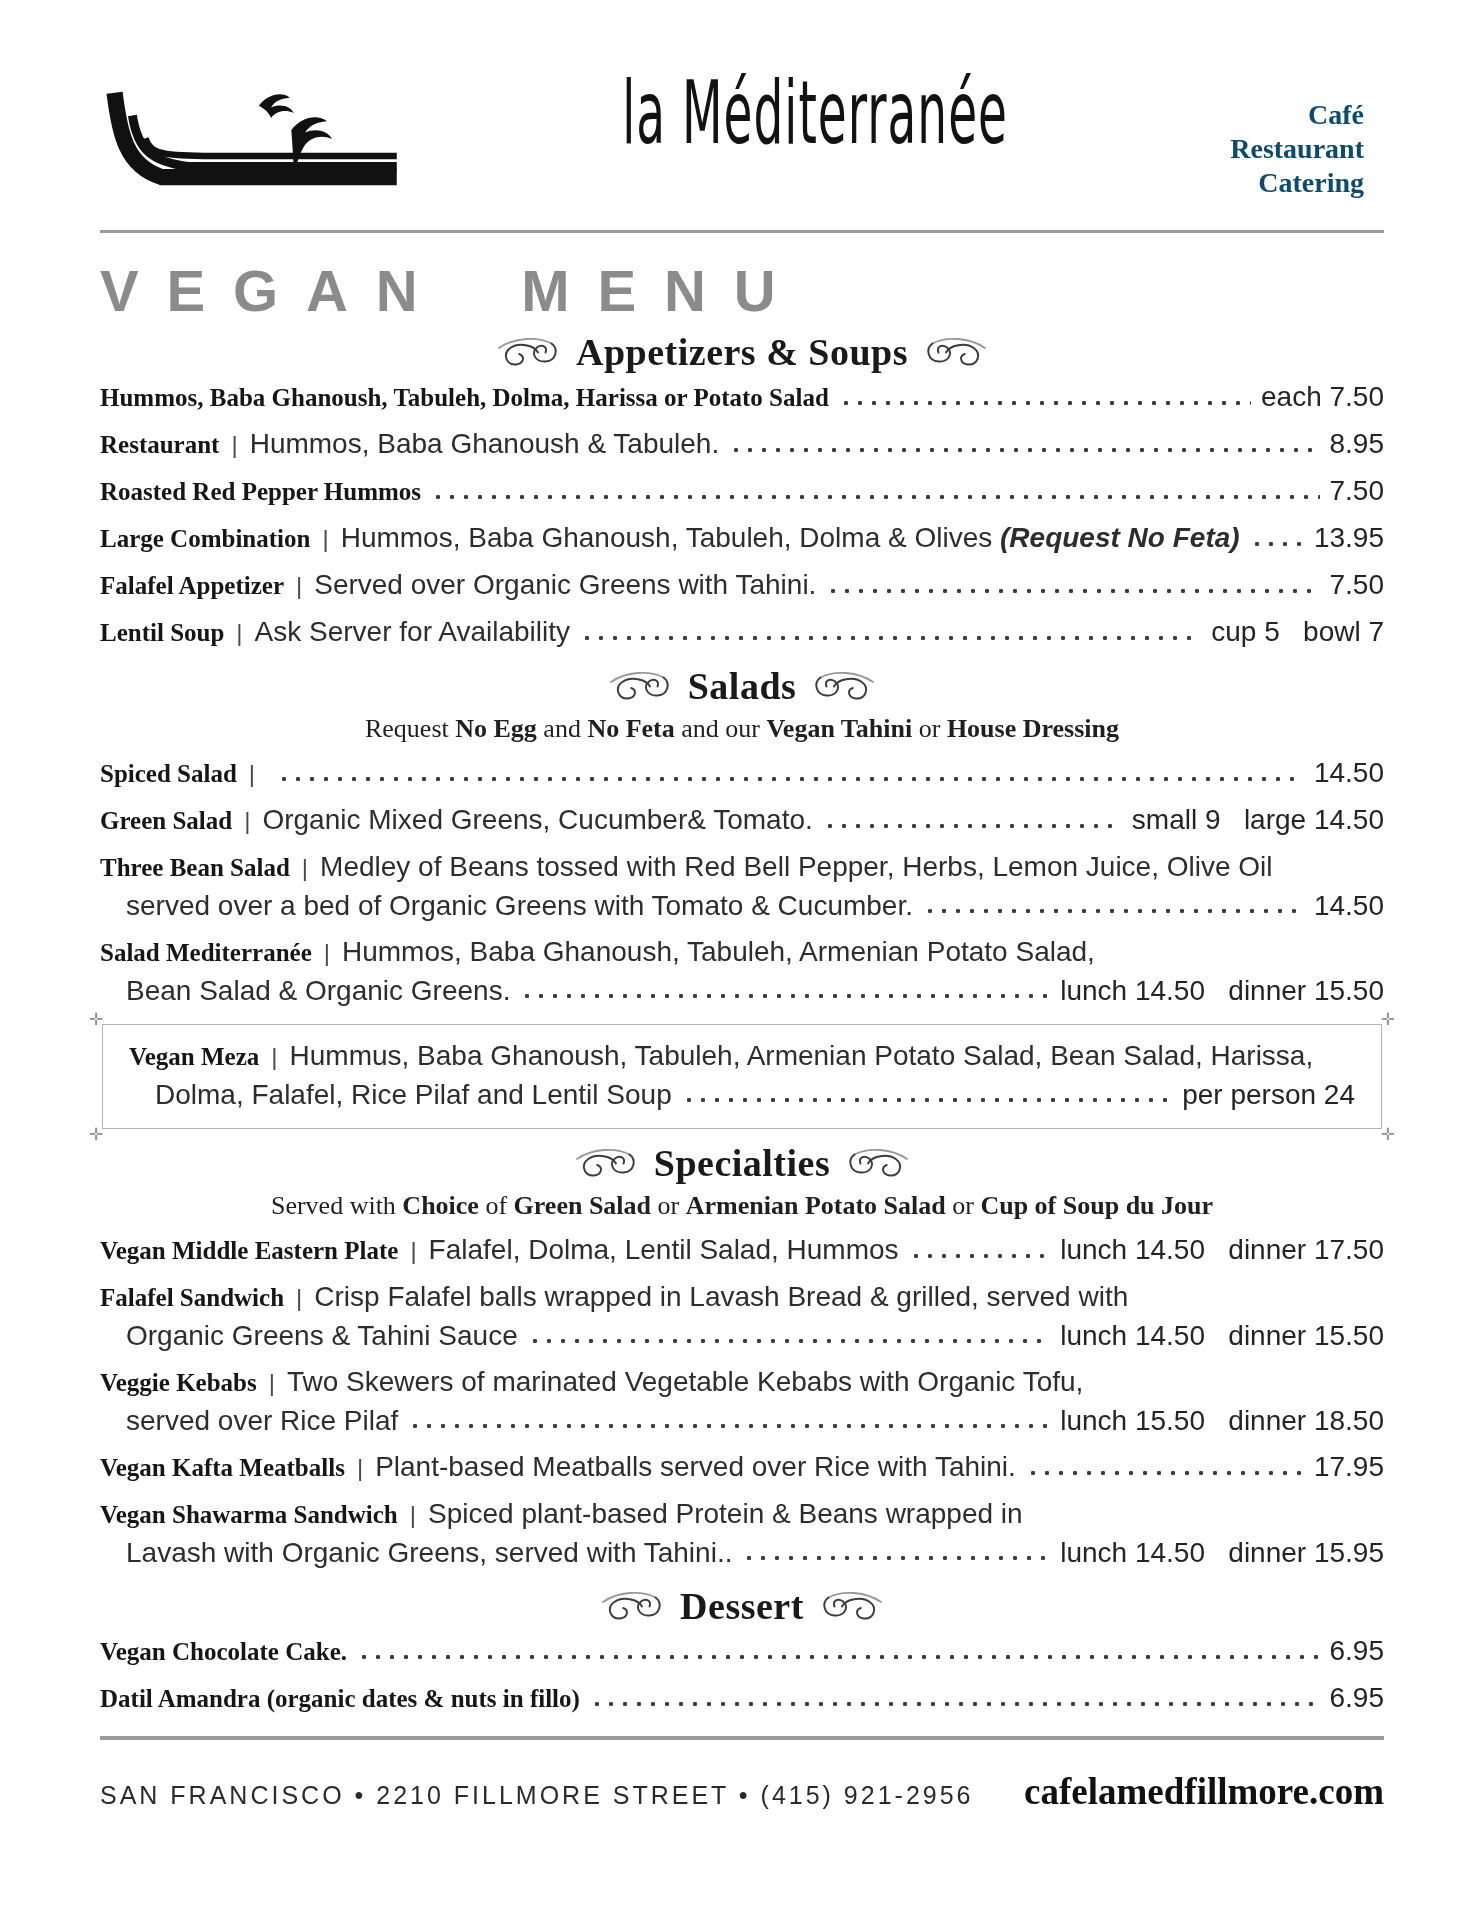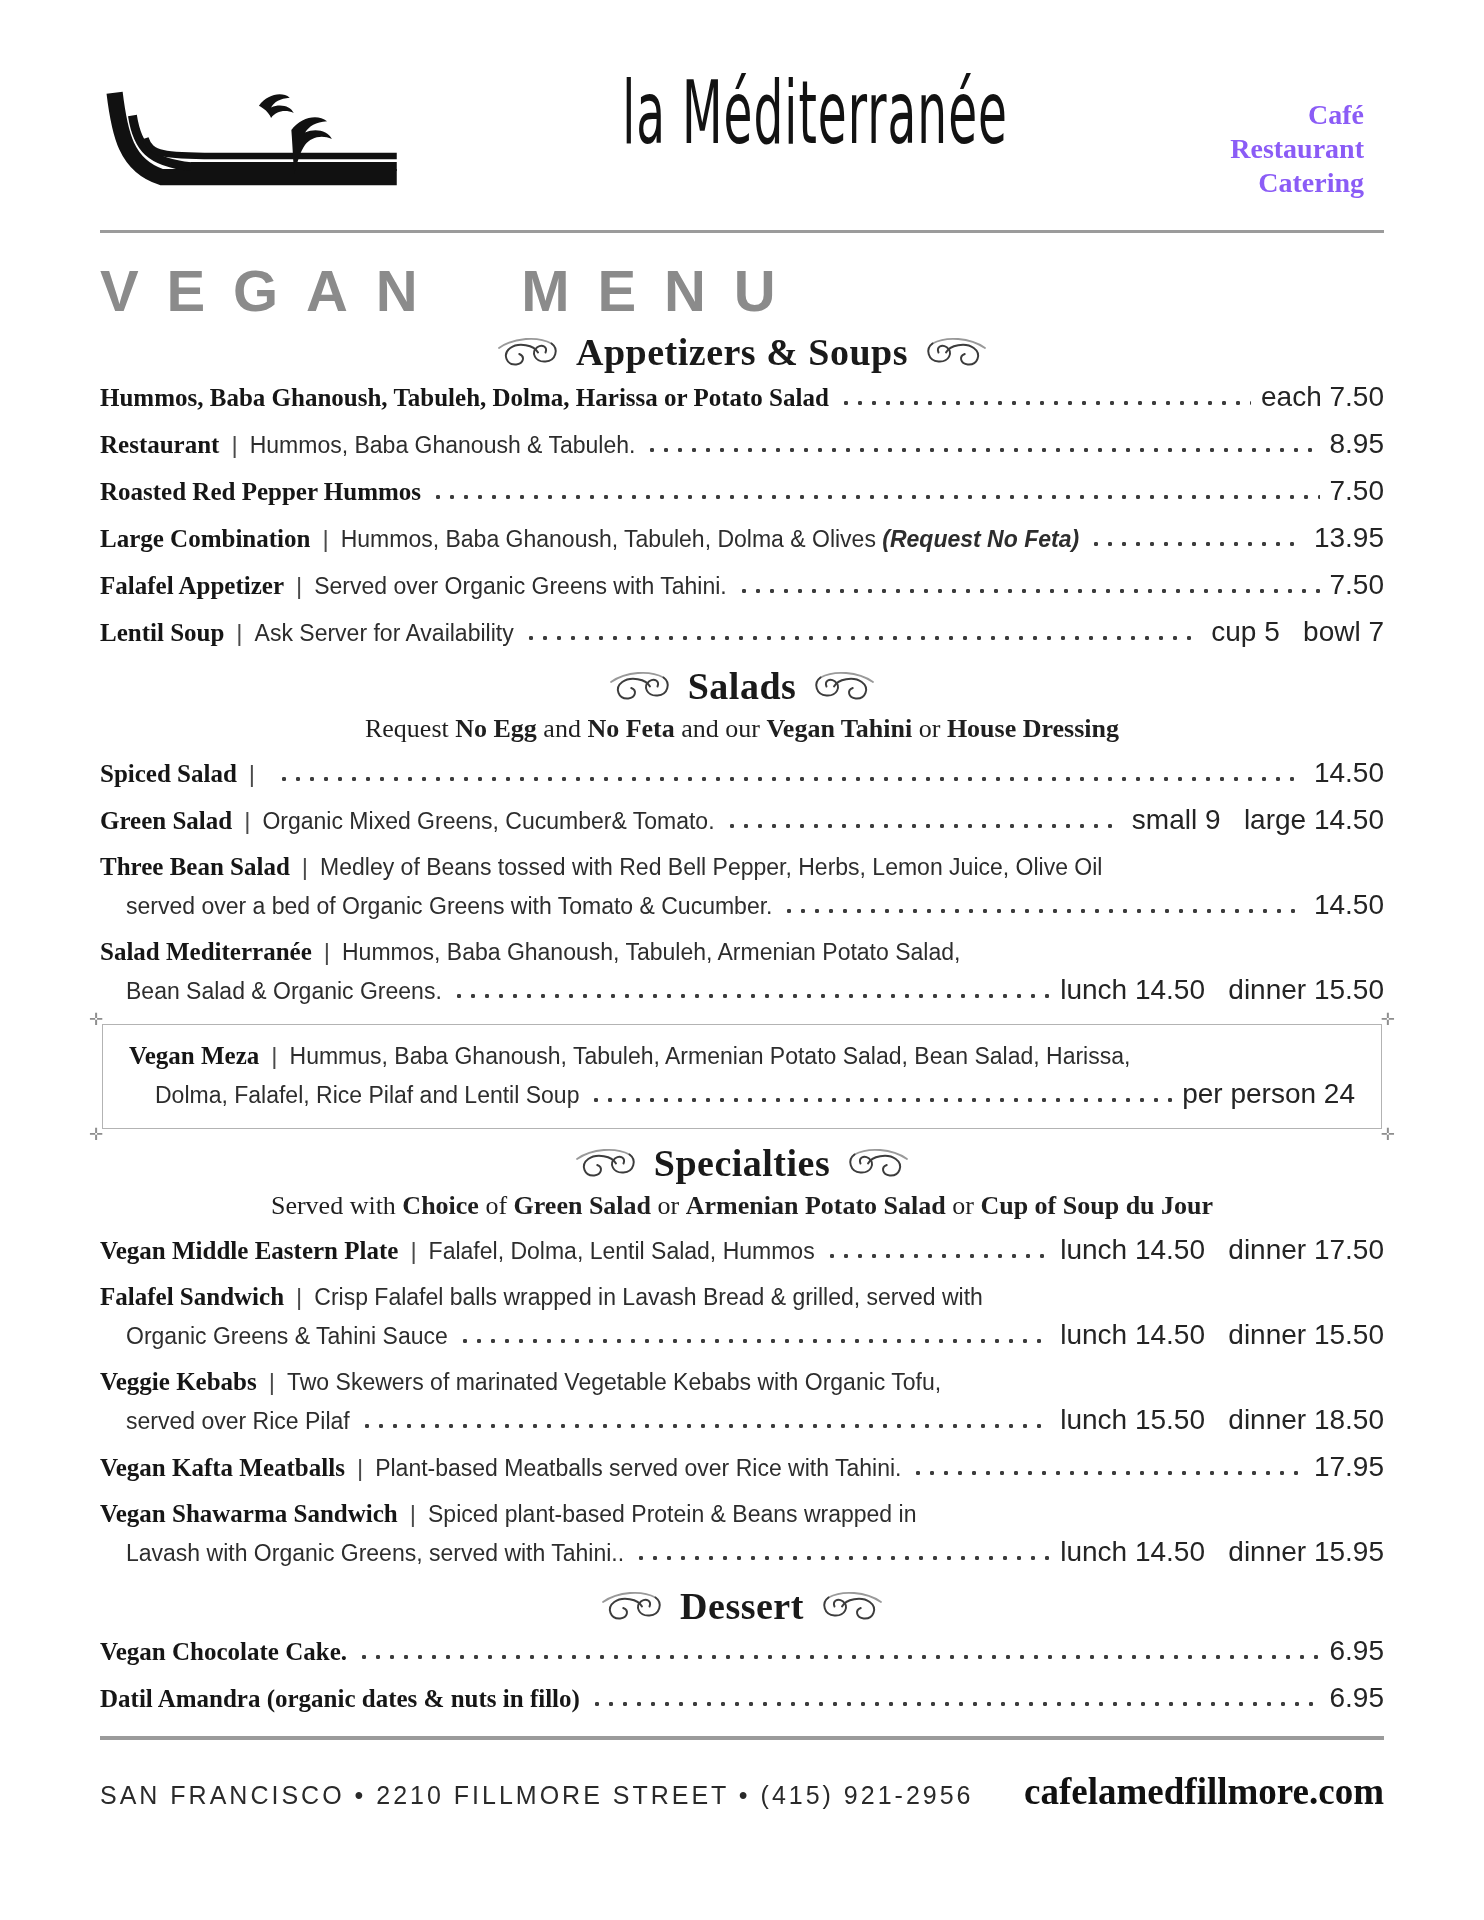--- a/index.html
+++ b/index.html
@@ -6,21 +6,21 @@
   body{width:1484px;height:1920px;font-family:"Liberation Sans",sans-serif;color:#222;}
   .page{box-sizing:border-box;width:1484px;height:1920px;padding:66px 100px 30px 100px;background:#fff;overflow:hidden;}
 
   
   .header{display:flex;align-items:flex-end;gap:26px;height:138px;}
   .logo{width:300px;flex:0 0 auto;}
   .wordmark-wrap{flex:1;display:flex;justify-content:center;align-items:center;height:100%;}
   .wordmark{font-family:"DejaVu Sans",sans-serif;font-weight:400;font-size:47px;letter-spacing:1px;color:#121212;
             transform:scaleY(1.85);transform-origin:50% 100%;white-space:nowrap;}
   .services{flex:0 0 auto;text-align:right;padding-right:20px;padding-bottom:4px;}
-  .services div{font-family:"Liberation Serif",serif;font-weight:700;font-size:28px;line-height:34px;color:#8b5cf6;}
+  .services div{font-family:"Liberation Serif",serif;font-weight:700;font-size:28px;line-height:34px;color:#0c4a6e;}
   .rule{height:3px;background:#9b9b9b;margin-top:26px;}
 
   
   .menu-title{font-family:Liberation Sans, sans-serif;font-size:58px;font-weight:700;color:#8b8b8b;
               letter-spacing:.48em;word-spacing:.55em;margin:24px 0 2px 0;}
 
   
   .sec-head{display:flex;justify-content:center;align-items:center;gap:14px;margin:12px 0 6px 0;}
   .sec-head.tight{margin-top:6px;}
   .sec-title{font-family:"Liberation Serif",serif;font-weight:700;font-size:38px;color:#1a1a1a;letter-spacing:.5px;}
@@ -31,21 +31,21 @@
   .note{font-family:"Liberation Serif",serif;font-size:26px;color:#1f1f1f;text-align:center;margin:2px 0 14px 0;}
   .note b{font-weight:700;}
 
   
   .items{margin-top:8px;}
   .item{margin-bottom:16px;}
   .row{display:flex;align-items:baseline;line-height:30px;}
   .row.cont{margin-top:8px;padding-left:26px;}
   .iname{font-family:"Liberation Serif",serif;font-weight:700;font-size:25px;color:#161616;white-space:nowrap;}
   .sep{margin:0 12px;color:#4a4a4a;font-size:24px;font-weight:400;}
-  .idesc,.icont{font-size:23px;color:#2d2d2d;}
+  .idesc,.icont{font-size:28px;color:#2d2d2d;}
   .idesc .bi{font-weight:700;font-style:italic;}
   .leader{flex:1 1 20px;min-width:18px;height:24px;margin:0 10px;align-self:flex-end;
           background-image:radial-gradient(circle,#3c3c3c 1.9px,rgba(0,0,0,0) 2.5px);
           background-size:14px 6px;background-repeat:repeat-x;background-position:left calc(100% - 7px);}
   .price{font-size:28px;color:#242424;white-space:pre;}
 
   
   .meza{position:relative;border:1.5px solid #b3b3b3;margin:18px 2px 8px 2px;padding:16px 26px 18px 26px;}
   .meza .items{margin-top:0;}
   .meza .item{margin-bottom:0;}

